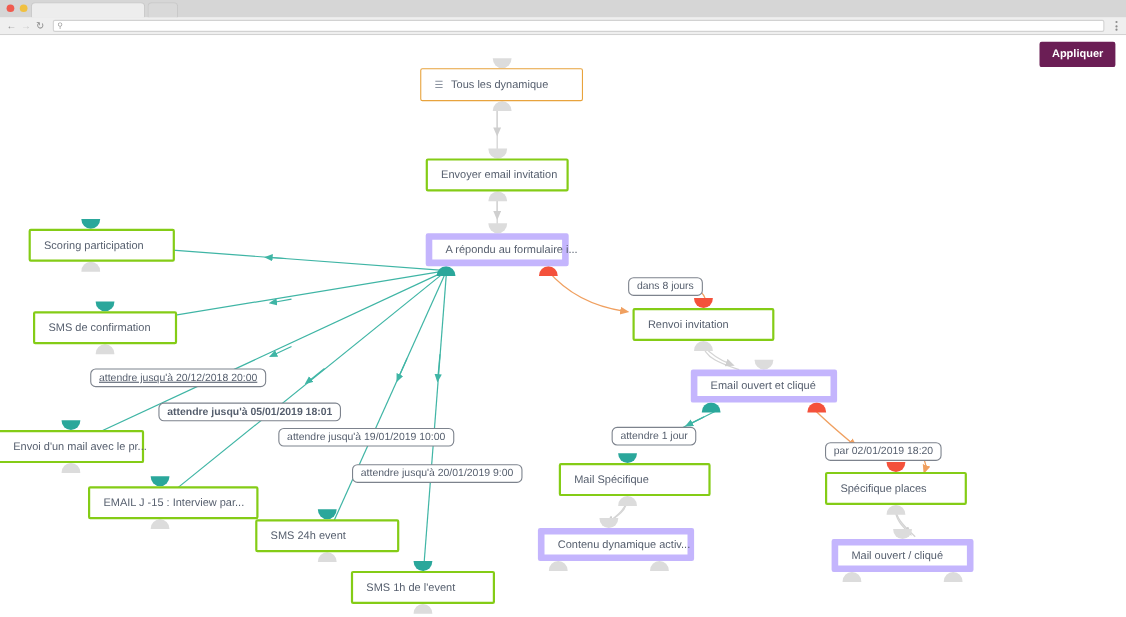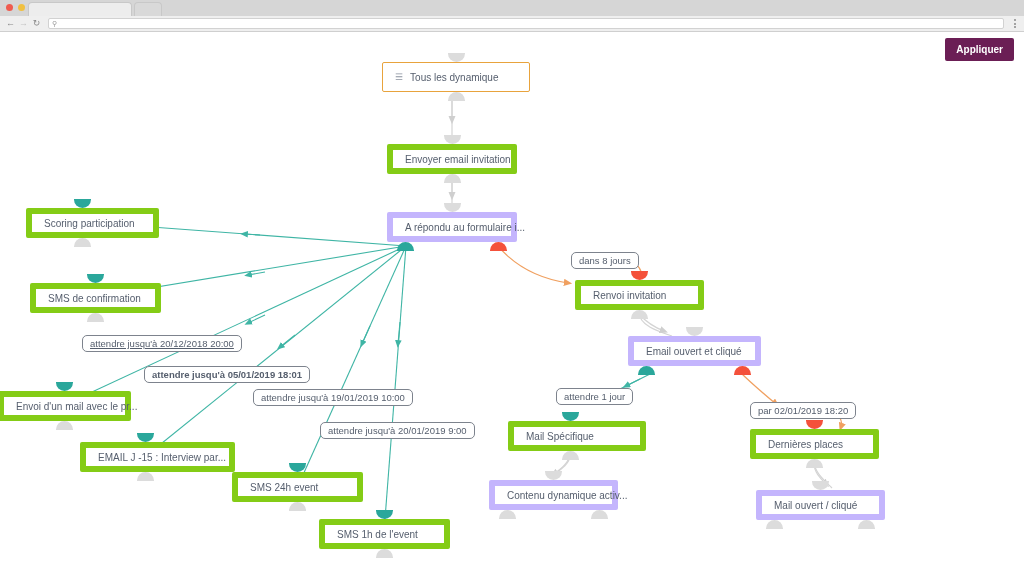--- a/index.html
+++ b/index.html
@@ -68,21 +68,21 @@
     font-size: 10px; font-weight: bold;
     padding: 6px 11px; border: none; border-radius: 2px;
     cursor: pointer; font-family: "Liberation Sans", sans-serif;
     white-space: nowrap;
   }
 
   
   .node {
     position: absolute; z-index: 20;
     background: #ffffff;
-    border: 6px solid #84cc16;
+    border: 2px solid #84cc16;
     border-radius: 2px;
     display: flex; align-items: center;
     padding: 0 12px;
     font-size: 10px; color: #555e6d;
     white-space: nowrap;
   }
   .node.root { border: 1px solid #e8a33d; }
   .node.decision { border: 6px solid #c4b5fd; }
 
   .node-icon { margin-right: 7px; font-size: 9px; color: #8b93a0; line-height: 1; }
@@ -257,28 +257,28 @@
         <span>Email ouvert et cliqué</span>
       </div>
       <div class="dot grey bot" style="left: 686px; top: 295px;"></div>
       <div class="dot teal top" style="left: 638px; top: 334px;"></div>
       <div class="dot red top" style="left: 734px; top: 334px;"></div>
       <div class="node" style="left: 508px; top: 389px; width: 138px; height: 30px;">
         <span>Mail Spécifique</span>
       </div>
       <div class="dot teal bot" style="left: 562px; top: 380px;"></div>
       <div class="dot grey top" style="left: 562px; top: 419px;"></div>
-      <div class="node decision" style="left: 489px; top: 448px; width: 129px; height: 30px;">
+      <div class="node decision" style="left: 489px; top: 448px; width: 142px; height: 30px;">
         <span>Contenu dynamique activ...</span>
       </div>
       <div class="dot grey bot" style="left: 545px; top: 439px;"></div>
       <div class="dot grey top" style="left: 499px; top: 478px;"></div>
       <div class="dot grey top" style="left: 591px; top: 478px;"></div>
       <div class="node" style="left: 750px; top: 397px; width: 129px; height: 30px;">
-        <span>Dernières places</span>
+        <span>Spécifique places</span>
       </div>
       <div class="dot red bot" style="left: 806px; top: 388px;"></div>
       <div class="dot grey top" style="left: 806px; top: 427px;"></div>
       <div class="node decision" style="left: 756px; top: 458px; width: 129px; height: 30px;">
         <span>Mail ouvert / cliqué</span>
       </div>
       <div class="dot grey bot" style="left: 812px; top: 449px;"></div>
       <div class="dot grey top" style="left: 766px; top: 488px;"></div>
       <div class="dot grey top" style="left: 858px; top: 488px;"></div>
     </div>

